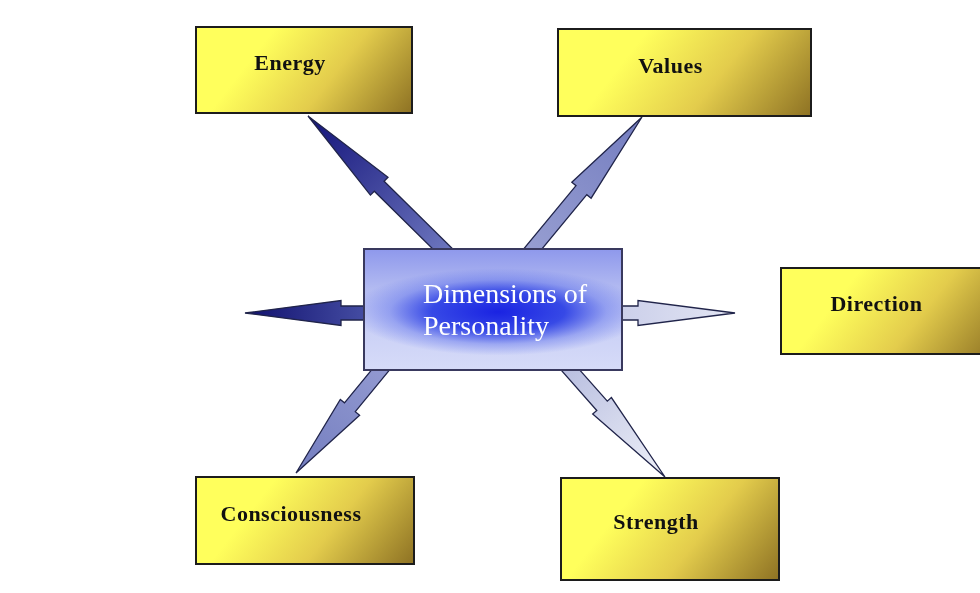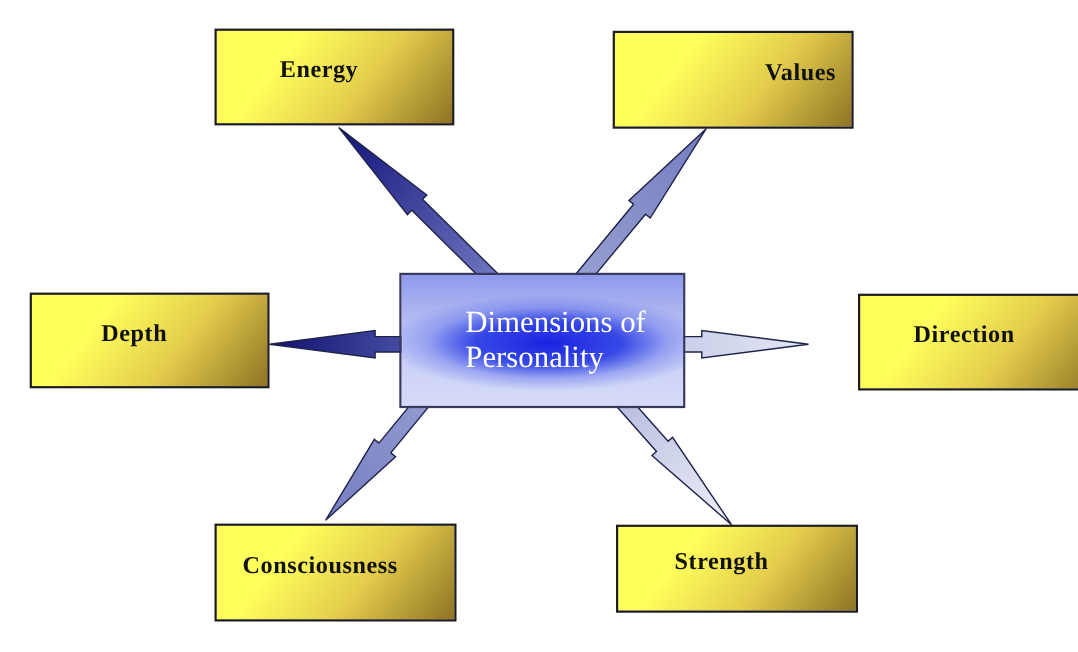--- a/index.html
+++ b/index.html
@@ -37,25 +37,25 @@
   }
   .node .label {
     font-weight: bold;
     font-size: 22px;
     color: var(--label-color, #111111);
     transform: translate(-14px, -7px);
     white-space: nowrap;
     letter-spacing: 0.5px;
   }
   .n-energy        { left: 195px; top: 26px;  width: 218px; height: 88px; }
-  .n-values        { left: 557px; top: 28px;  width: 219px; height: 89px; justify-content: flex-end; }
+  .n-values        { left: 557px; top: 28px;  width: 255px; height: 89px; }
   .n-depth         { left: 27px;  top: 266px; width: 218px; height: 87px; }
   .n-direction     { left: 736px; top: 267px; width: 221px; height: 88px; margin-left: 44px; }
   .n-consciousness { left: 195px; top: 476px; width: 220px; height: 89px; }
-  .n-strength      { left: 560px; top: 477px; width: 220px; height: 80px; text-align: center; }
+  .n-strength      { left: 560px; top: 477px; width: 220px; height: 104px; text-align: center; }
 
   .center-node {
     position: absolute;
     z-index: 3;
     left: 363px; top: 248px;
     width: 260px; height: 123px;
     box-sizing: border-box;
     border: 2px solid var(--center-border, #39395e);
     background:
       radial-gradient(ellipse 175px 52px at 52% 52%,
@@ -122,23 +122,20 @@
     </svg>
 
   <div class="node n-energy">
     <span class="label">Energy</span>
   </div>
 
   <div class="node n-values">
     <span class="label">Values</span>
   </div>
 
-  <div class="node n-depth">
-    <span class="label">Depth</span>
-  </div>
 
   <div class="node n-direction">
     <span class="label">Direction</span>
   </div>
 
   <div class="node n-consciousness">
     <span class="label">Consciousness</span>
   </div>
 
   <div class="node n-strength">

